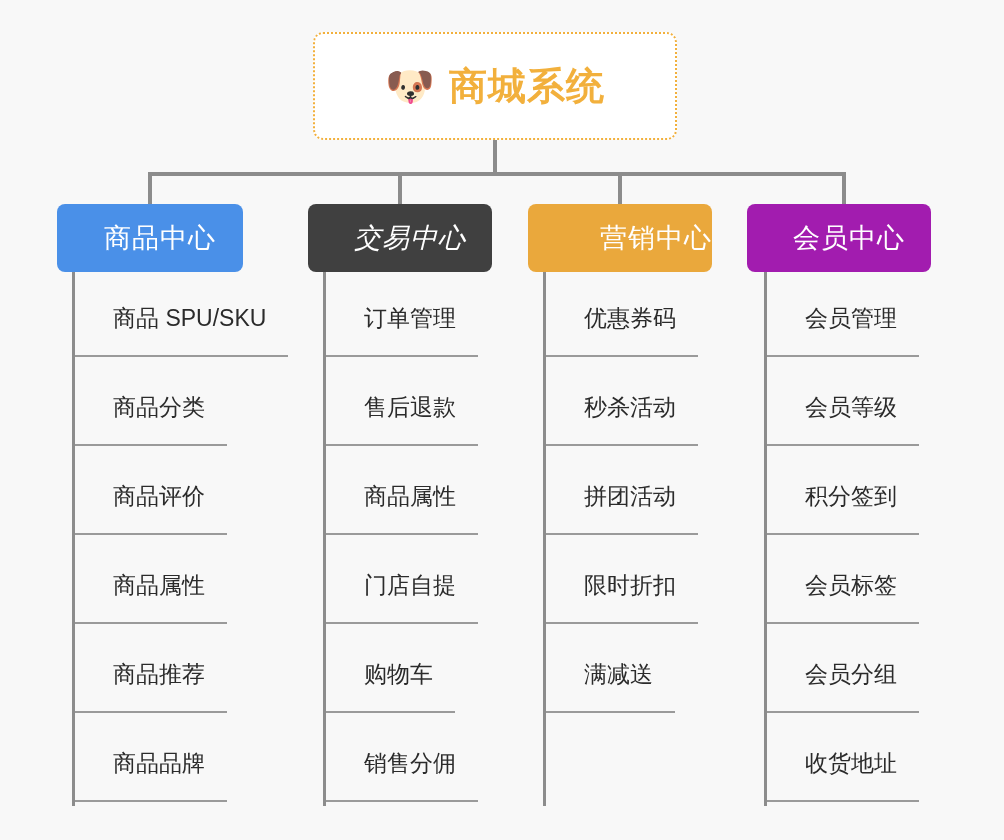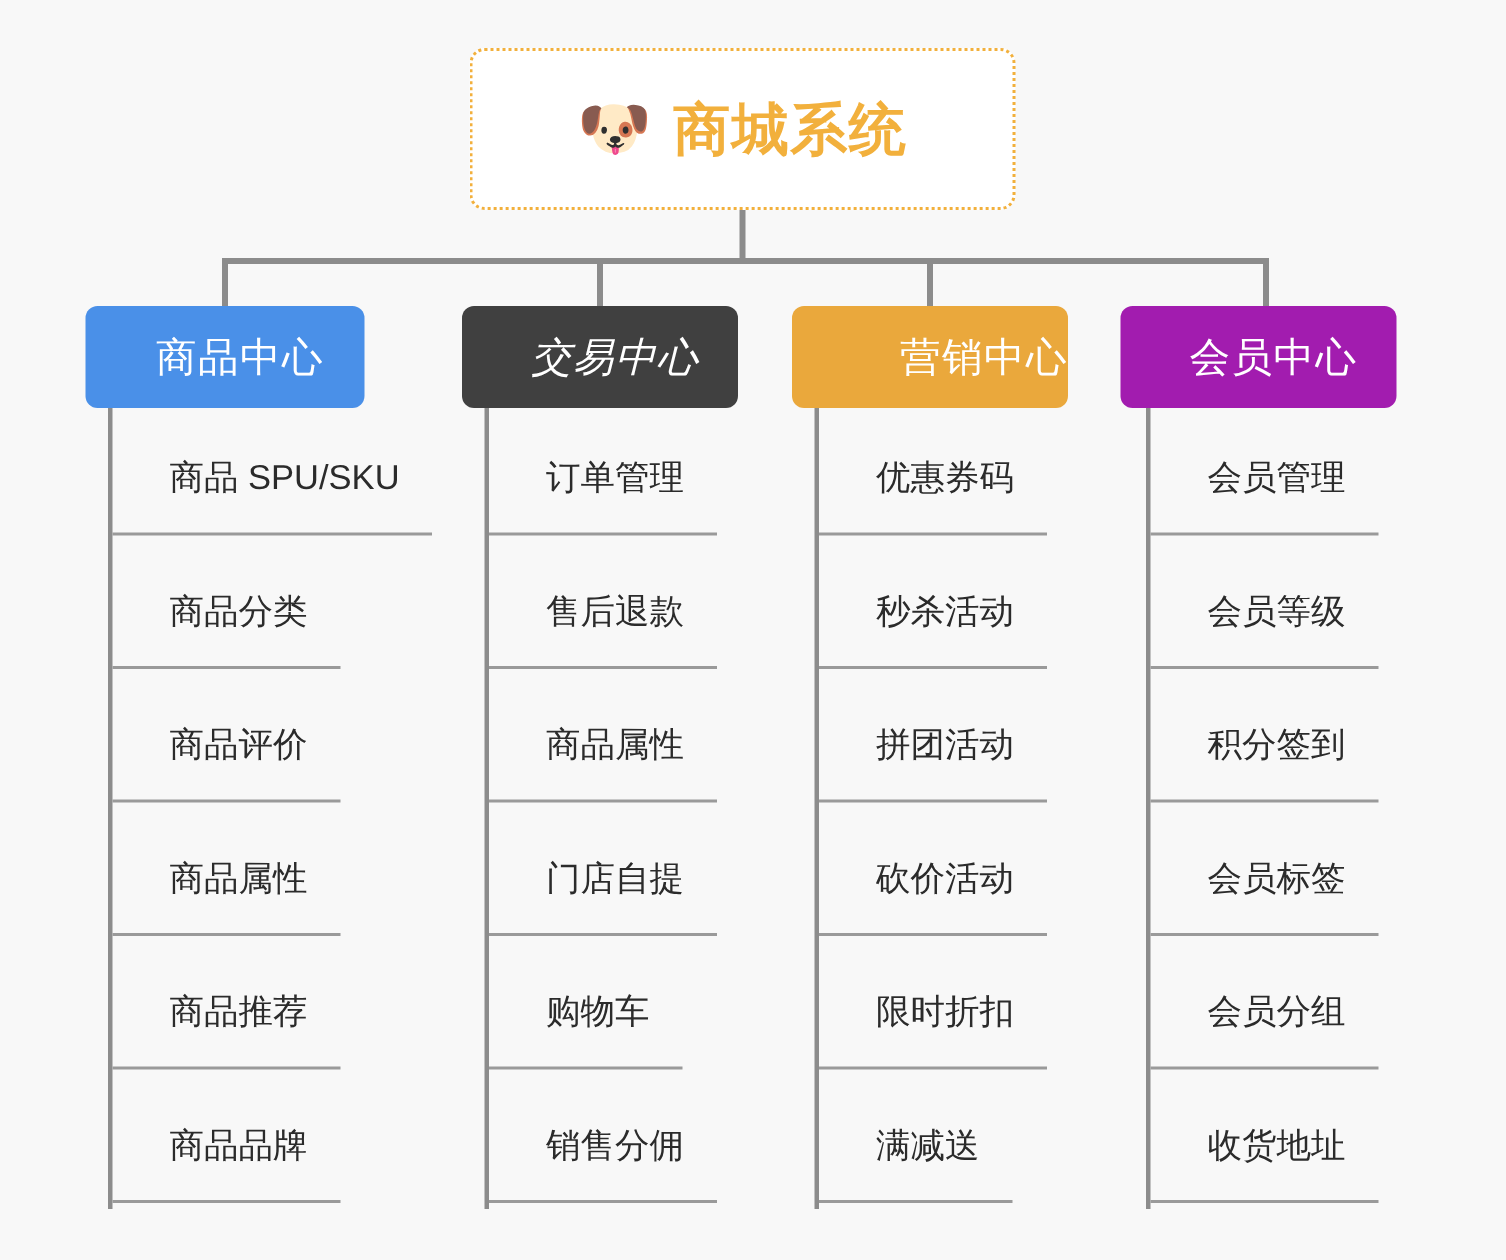--- a/index.html
+++ b/index.html
@@ -190,23 +190,20 @@
       <div class="leaf">
         <span class="leaf-label">优惠券码</span>
       </div>
       <div class="leaf">
         <span class="leaf-label">秒杀活动</span>
       </div>
       <div class="leaf">
         <span class="leaf-label">拼团活动</span>
       </div>
       <div class="leaf">
-        <span class="leaf-label">砍价活动</span>
-      </div>
-      <div class="leaf">
         <span class="leaf-label">限时折扣</span>
       </div>
       <div class="leaf">
         <span class="leaf-label">满减送</span>
       </div>
     </div>
   </div>
 
   <div class="column" style="left:747px; width:220px;">
     <div class="cat-box" style="left: 0px; width: 184px; background: #a21caf;">

